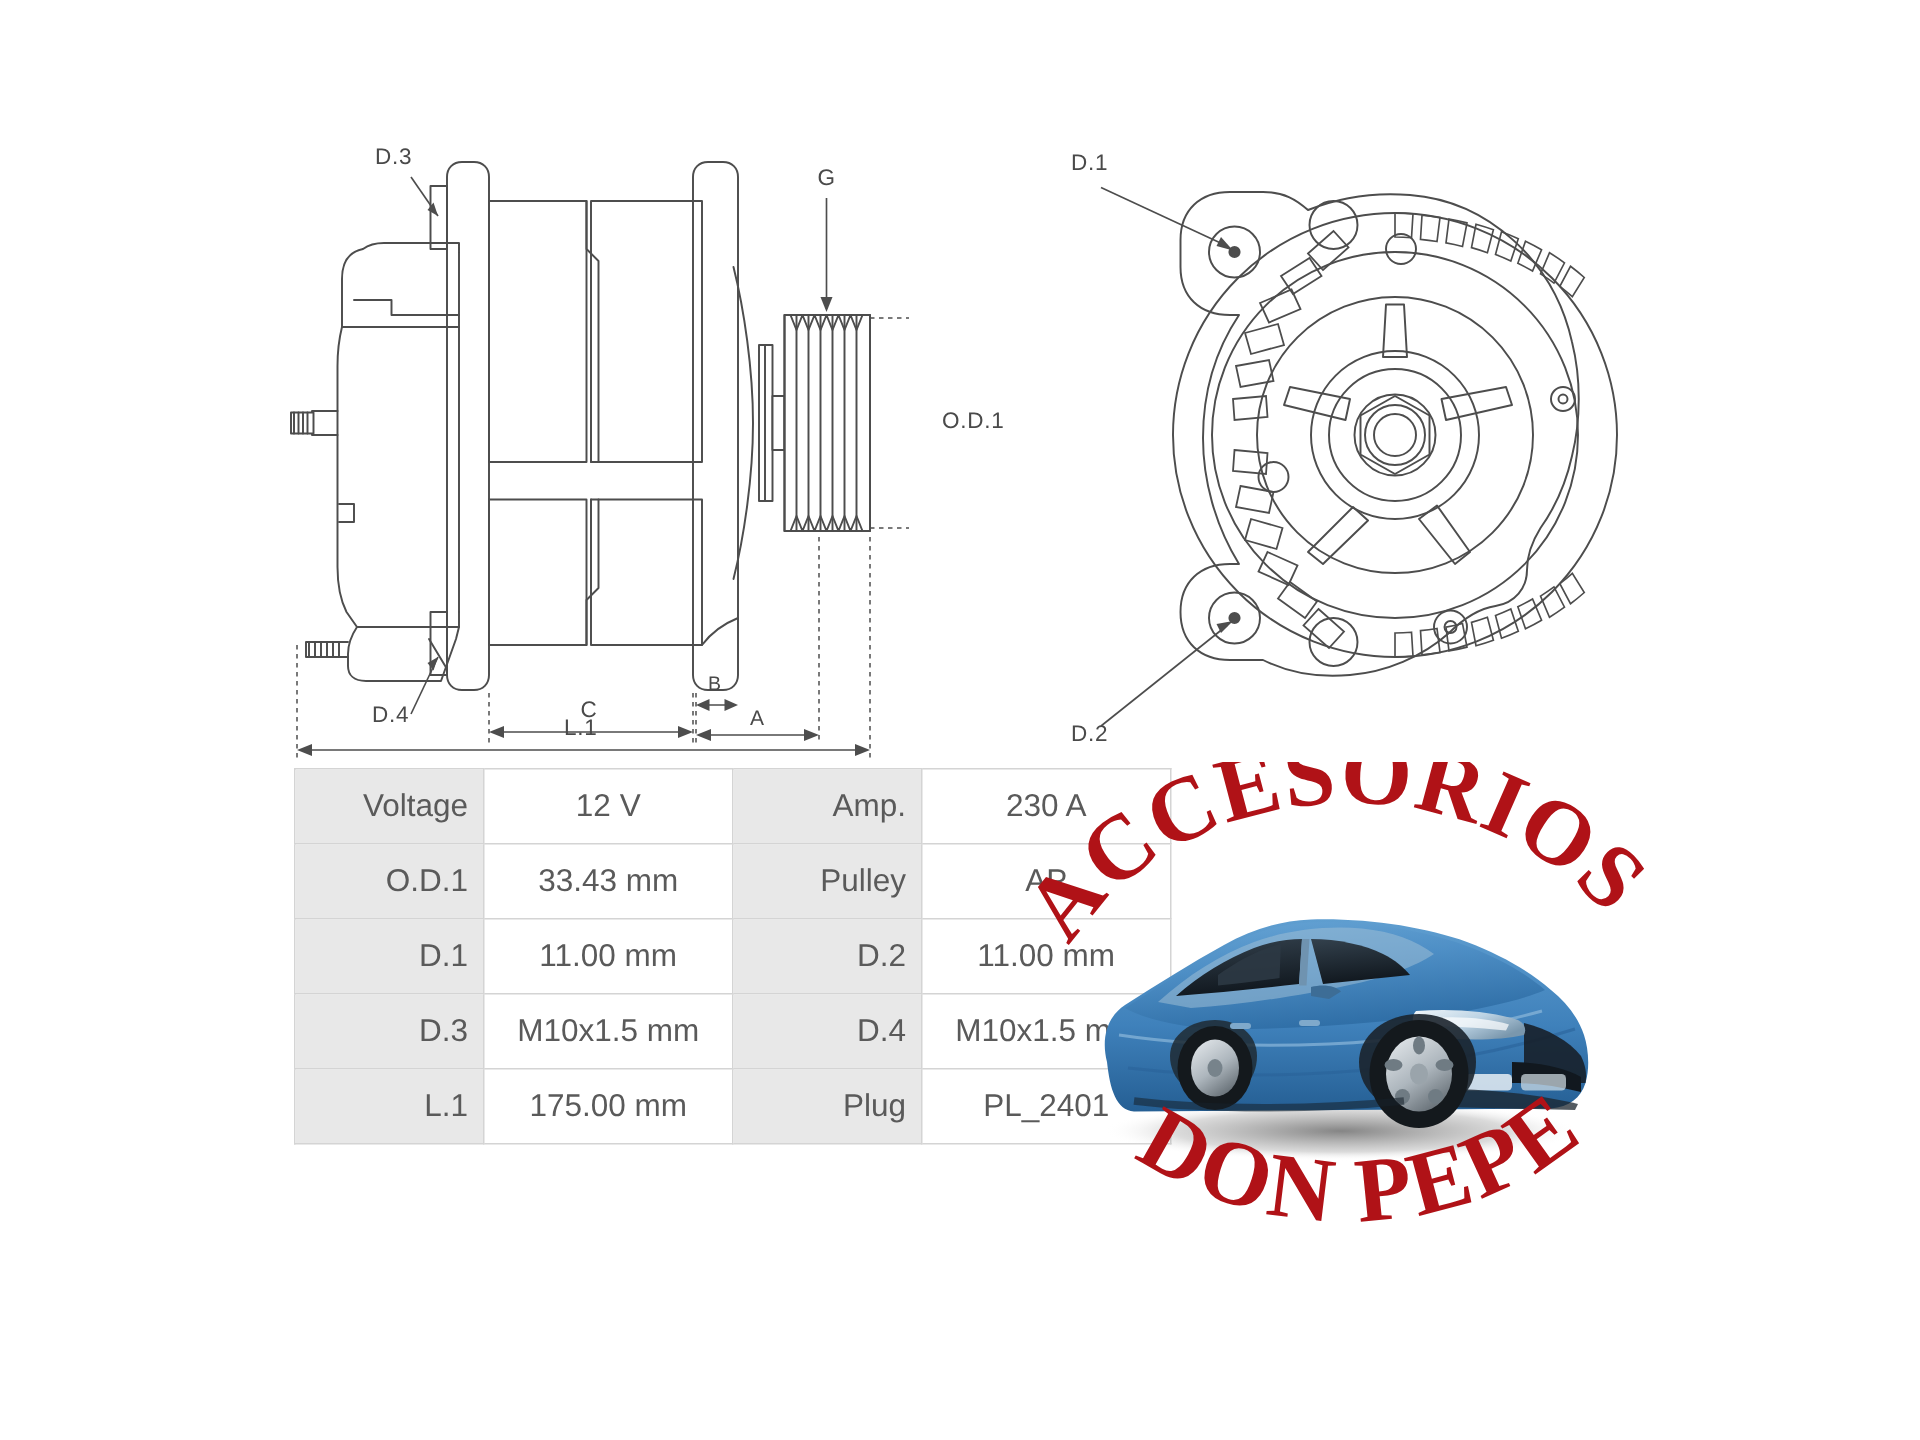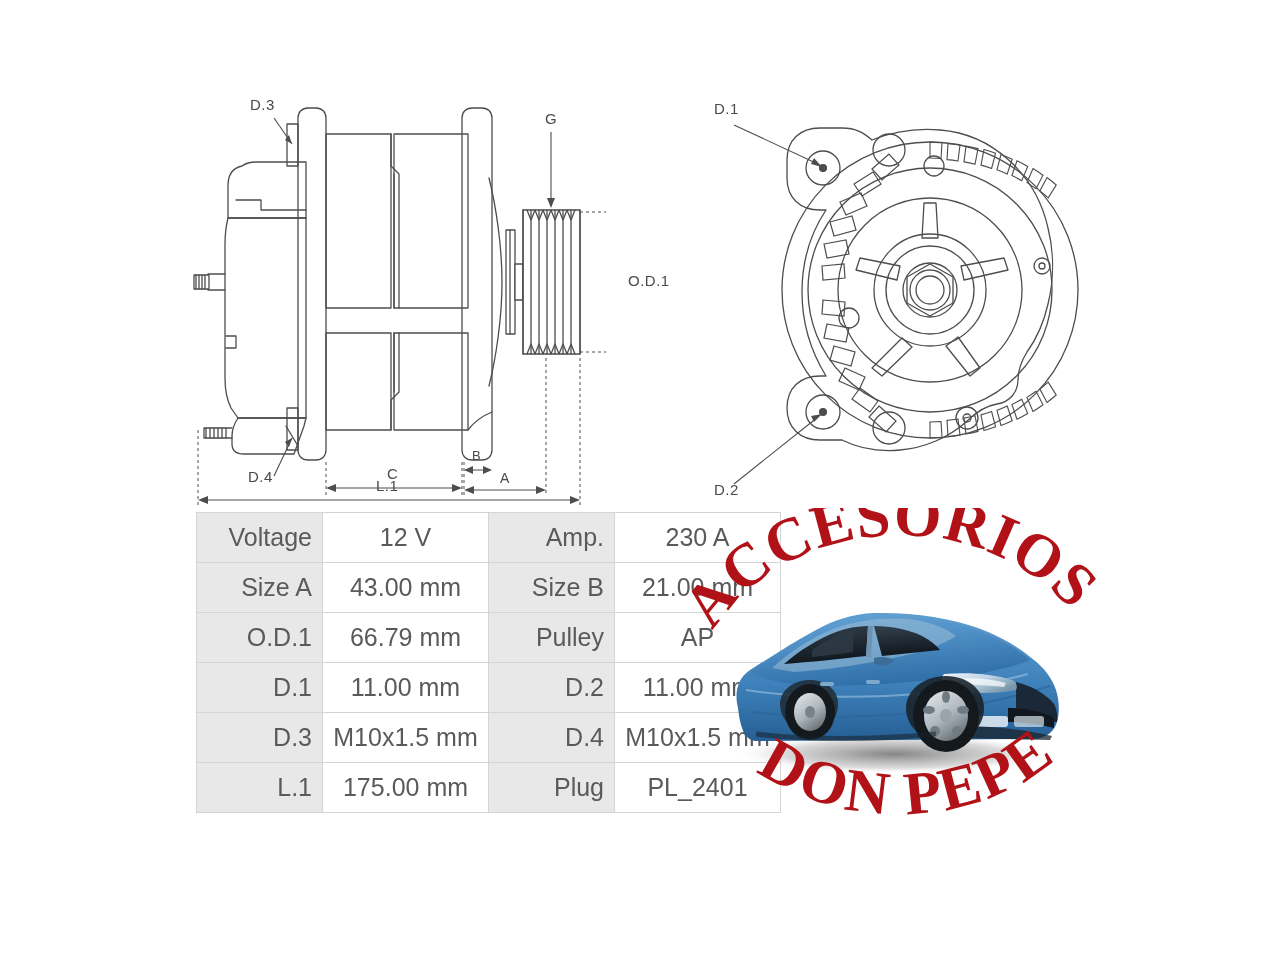--- a/index.html
+++ b/index.html
@@ -30,21 +30,21 @@
   #spec-table{
     position:absolute;
     left:196px;top:512px;
     width:501px;
     border-collapse:collapse;
     table-layout:fixed;
   }
   #spec-table td{
     height:49px;
     border:1px solid #d4d4d4;
-    font-size:25px;
+    font-size:21px;
     color:#5a5a5a;
     padding:0 10px;
     font-family:"Liberation Sans", sans-serif;
     overflow:hidden;
     white-space:nowrap;
   }
   #spec-table td.lbl{
     background:#e8e8e8;
     text-align:right;
     width:105px;
@@ -322,28 +322,22 @@
 
   <table id="spec-table">
     <tbody>
       <tr>
         <td class="lbl">Voltage</td>
         <td class="val">12 V</td>
         <td class="lbl">Amp.</td>
         <td class="val">230 A</td>
       </tr>
       <tr>
-        <td class="lbl">Size A</td>
-        <td class="val">43.00 mm</td>
-        <td class="lbl">Size B</td>
-        <td class="val">21.00 mm</td>
-      </tr>
-      <tr>
         <td class="lbl">O.D.1</td>
-        <td class="val">66.79 mm</td>
+        <td class="val">33.43 mm</td>
         <td class="lbl">Pulley</td>
         <td class="val">AP</td>
       </tr>
       <tr>
         <td class="lbl">D.1</td>
         <td class="val">11.00 mm</td>
         <td class="lbl">D.2</td>
         <td class="val">11.00 mm</td>
       </tr>
       <tr>

